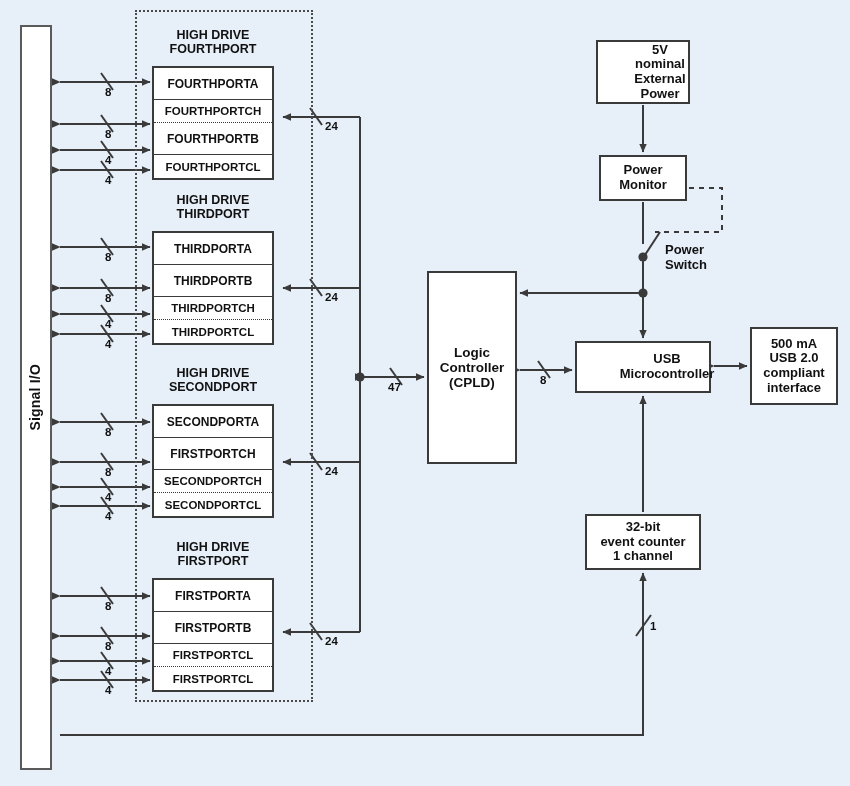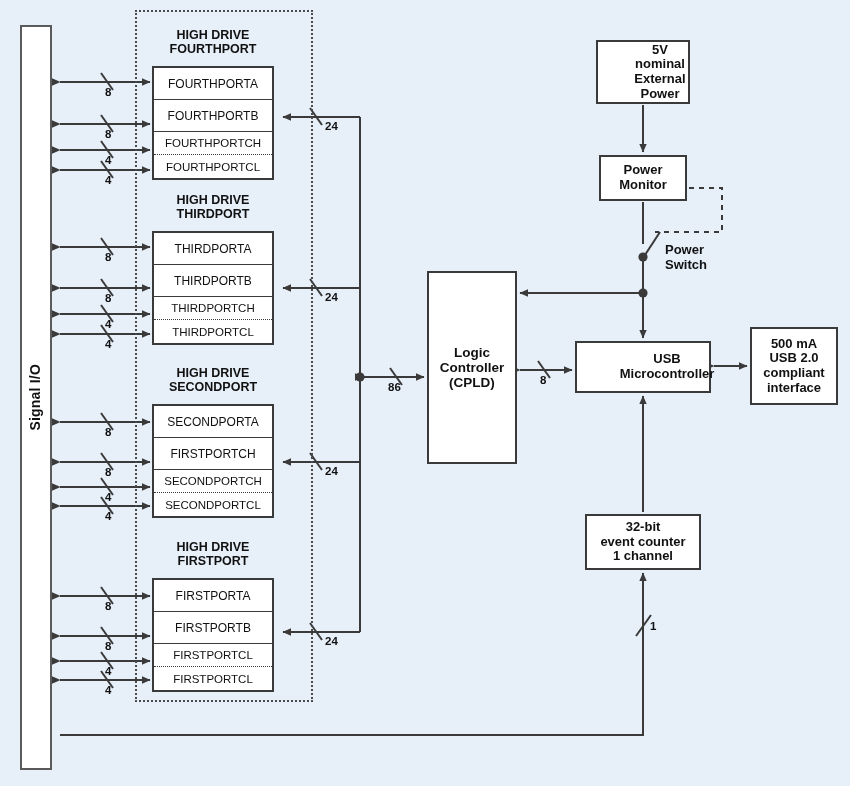--- a/index.html
+++ b/index.html
@@ -46,21 +46,21 @@
   .portstack{
     position:absolute;left:0;
     width:122px;
     background:#fff;
     border:2px solid #3a3a3a;
     box-sizing:border-box;
   }
   .portrow{
     height:32px;
     display:flex;align-items:center;justify-content:center;
-    font-size:12px;font-weight:normal;color:#111;
+    font-size:12px;font-weight:bold;color:#111;
     border-bottom:1.5px solid #3a3a3a;
     box-sizing:border-box;
     background:#fff;
     white-space:nowrap;
   }
   .portrow.small{height:23px;font-size:11.5px;}
   .portrow.dashed-sep{border-bottom:1.5px dotted #3a3a3a;}
   .portrow.last{border-bottom:none;}
 
   
@@ -207,22 +207,22 @@
 
   <div class="box signalio">
     <span>Signal I/O</span>
   </div>
 
   <div class="portgroup" style="left:152px;top:28px;width:122px;">
     <div class="grouptitle">HIGH DRIVE
 FOURTHPORT</div>
     <div class="portstack" style="top:38px;">
       <div class="portrow">FOURTHPORTA</div>
+      <div class="portrow small dashed-sep">FOURTHPORTCH</div>
       <div class="portrow">FOURTHPORTB</div>
-      <div class="portrow small dashed-sep">FOURTHPORTCH</div>
       <div class="portrow small last">FOURTHPORTCL</div>
     </div>
   </div>
 
   <div class="portgroup" style="left:152px;top:193px;width:122px;">
     <div class="grouptitle">HIGH DRIVE
 THIRDPORT</div>
     <div class="portstack" style="top:38px;">
       <div class="portrow">THIRDPORTA</div>
       <div class="portrow">THIRDPORTB</div>
@@ -297,17 +297,17 @@
   <div class="buslabel" style="left:105px;top:600px;">8</div>
   <div class="buslabel" style="left:105px;top:640px;">8</div>
   <div class="buslabel" style="left:105px;top:665px;">4</div>
   <div class="buslabel" style="left:105px;top:684px;">4</div>
 
   <div class="buslabel" style="left:325px;top:120px;">24</div>
   <div class="buslabel" style="left:325px;top:291px;">24</div>
   <div class="buslabel" style="left:325px;top:465px;">24</div>
   <div class="buslabel" style="left:325px;top:635px;">24</div>
 
-  <div class="buslabel" style="left:388px;top:381px;">86</div>
+  <div class="buslabel" style="left:388px;top:381px;">47</div>
   <div class="buslabel" style="left:540px;top:374px;">8</div>
   <div class="buslabel" style="left:650px;top:620px;">1</div>
 
 </div>
 
 </body></html>

